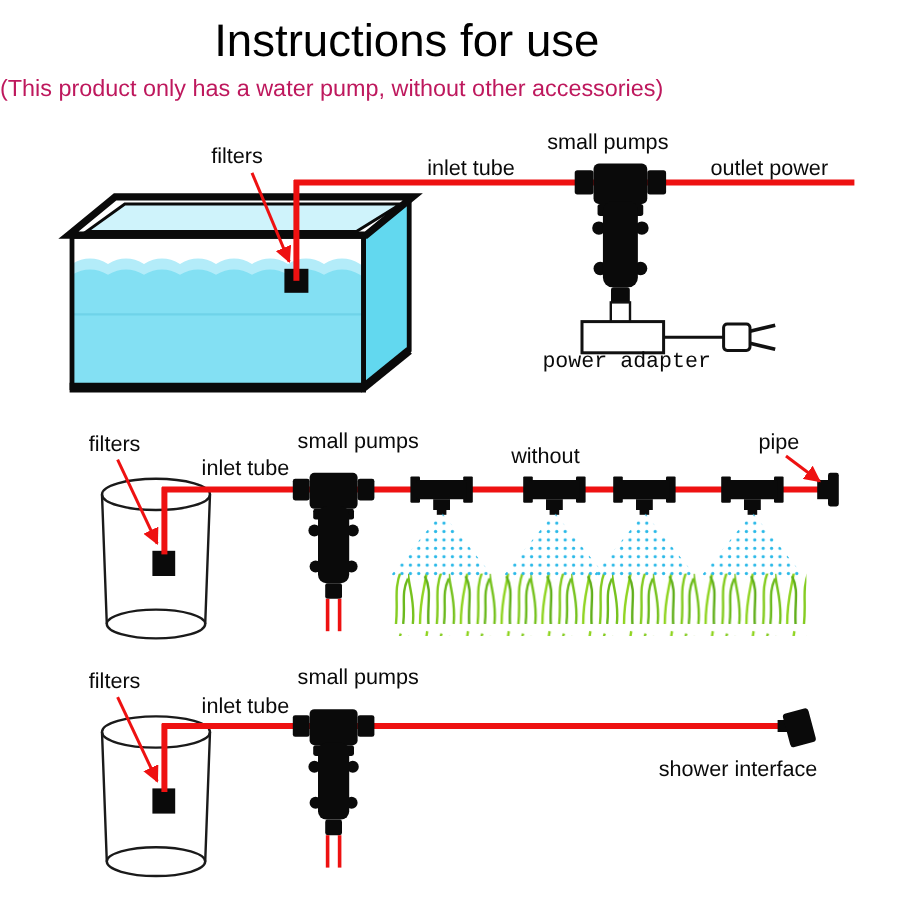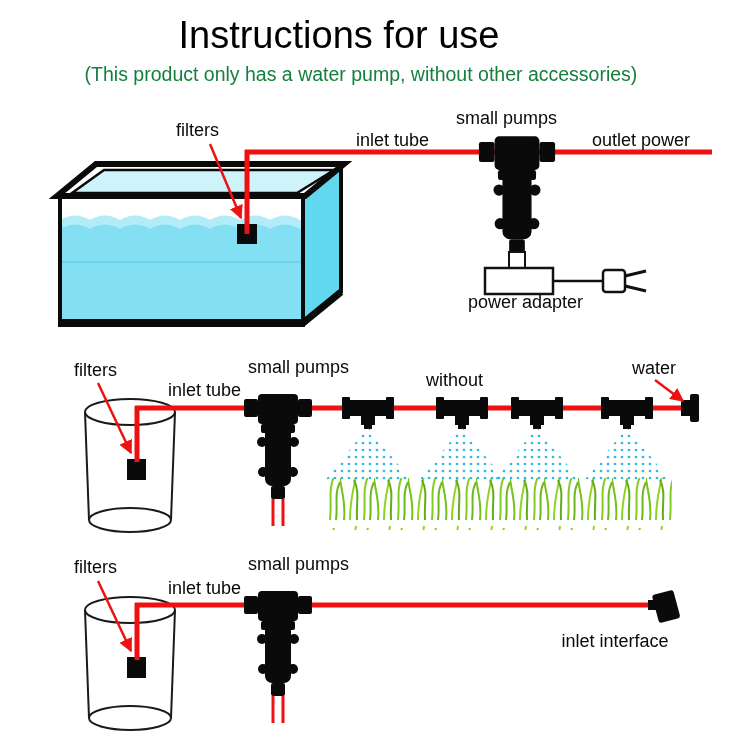--- a/index.html
+++ b/index.html
@@ -1,26 +1,26 @@
 <!DOCTYPE html>
 <html><head>
 <meta charset="utf-8">
 <style>
   html,body{margin:0;padding:0;background:#ffffff;}
   body{width:750px;height:750px;position:relative;font-family:"Liberation Sans",sans-serif;}
   .stage{position:absolute;left:0;top:0;width:750px;height:750px;background:#fff;overflow:hidden;}
   .stage svg{position:absolute;left:0;top:0;}
   .label{position:absolute;color:#0a0a0a;font-size:18px;white-space:nowrap;line-height:1.15;}
   .title{left:0;top:14px;width:678px;text-align:center;font-size:38px;color:#000;}
-  .subtitle{left:0;top:63px;width:722px;text-align:center;font-size:19.5px;color:#15803d;}
+  .subtitle{left:0;top:63px;width:722px;text-align:left;font-size:19.5px;color:#be185d;}
   .lb-aq-filters{left:176px;top:120px;}
   .lb-aq-inlet{left:356px;top:130px;}
   .lb-aq-pumps{left:456px;top:108px;}
   .lb-aq-outlet{left:592px;top:130px;}
-  .lb-aq-adapter{left:468px;top:292px;width:140px;text-align:left;}
+  .lb-aq-adapter{left:452px;top:292px;width:140px;text-align:center;font-family:Liberation Mono, monospace;}
   .lb-sp-filters{left:74px;top:360px;}
   .lb-sp-inlet{left:168px;top:380px;}
   .lb-sp-pumps{left:248px;top:357px;}
   .lb-sp-sprayer{left:426px;top:370px;}
   .lb-sp-plug{left:632px;top:358px;}
   .lb-sh-filters{left:74px;top:557px;}
   .lb-sh-inlet{left:168px;top:578px;}
   .lb-sh-pumps{left:248px;top:554px;}
   .lb-sh-shower{left:530px;top:631px;width:170px;text-align:center;}
 </style>
@@ -157,20 +157,20 @@
 <div class="label lb-aq-filters">filters</div>
 <div class="label lb-aq-inlet">inlet tube</div>
 <div class="label lb-aq-pumps">small pumps</div>
 <div class="label lb-aq-outlet">outlet power</div>
 <div class="label lb-aq-adapter">power adapter</div>
 
 <div class="label lb-sp-filters">filters</div>
 <div class="label lb-sp-inlet">inlet tube</div>
 <div class="label lb-sp-pumps">small pumps</div>
 <div class="label lb-sp-sprayer">without</div>
-<div class="label lb-sp-plug">water</div>
+<div class="label lb-sp-plug">pipe</div>
 
 <div class="label lb-sh-filters">filters</div>
 <div class="label lb-sh-inlet">inlet tube</div>
 <div class="label lb-sh-pumps">small pumps</div>
-<div class="label lb-sh-shower">inlet interface</div>
+<div class="label lb-sh-shower">shower interface</div>
 
 </div>
 
 </body></html>

